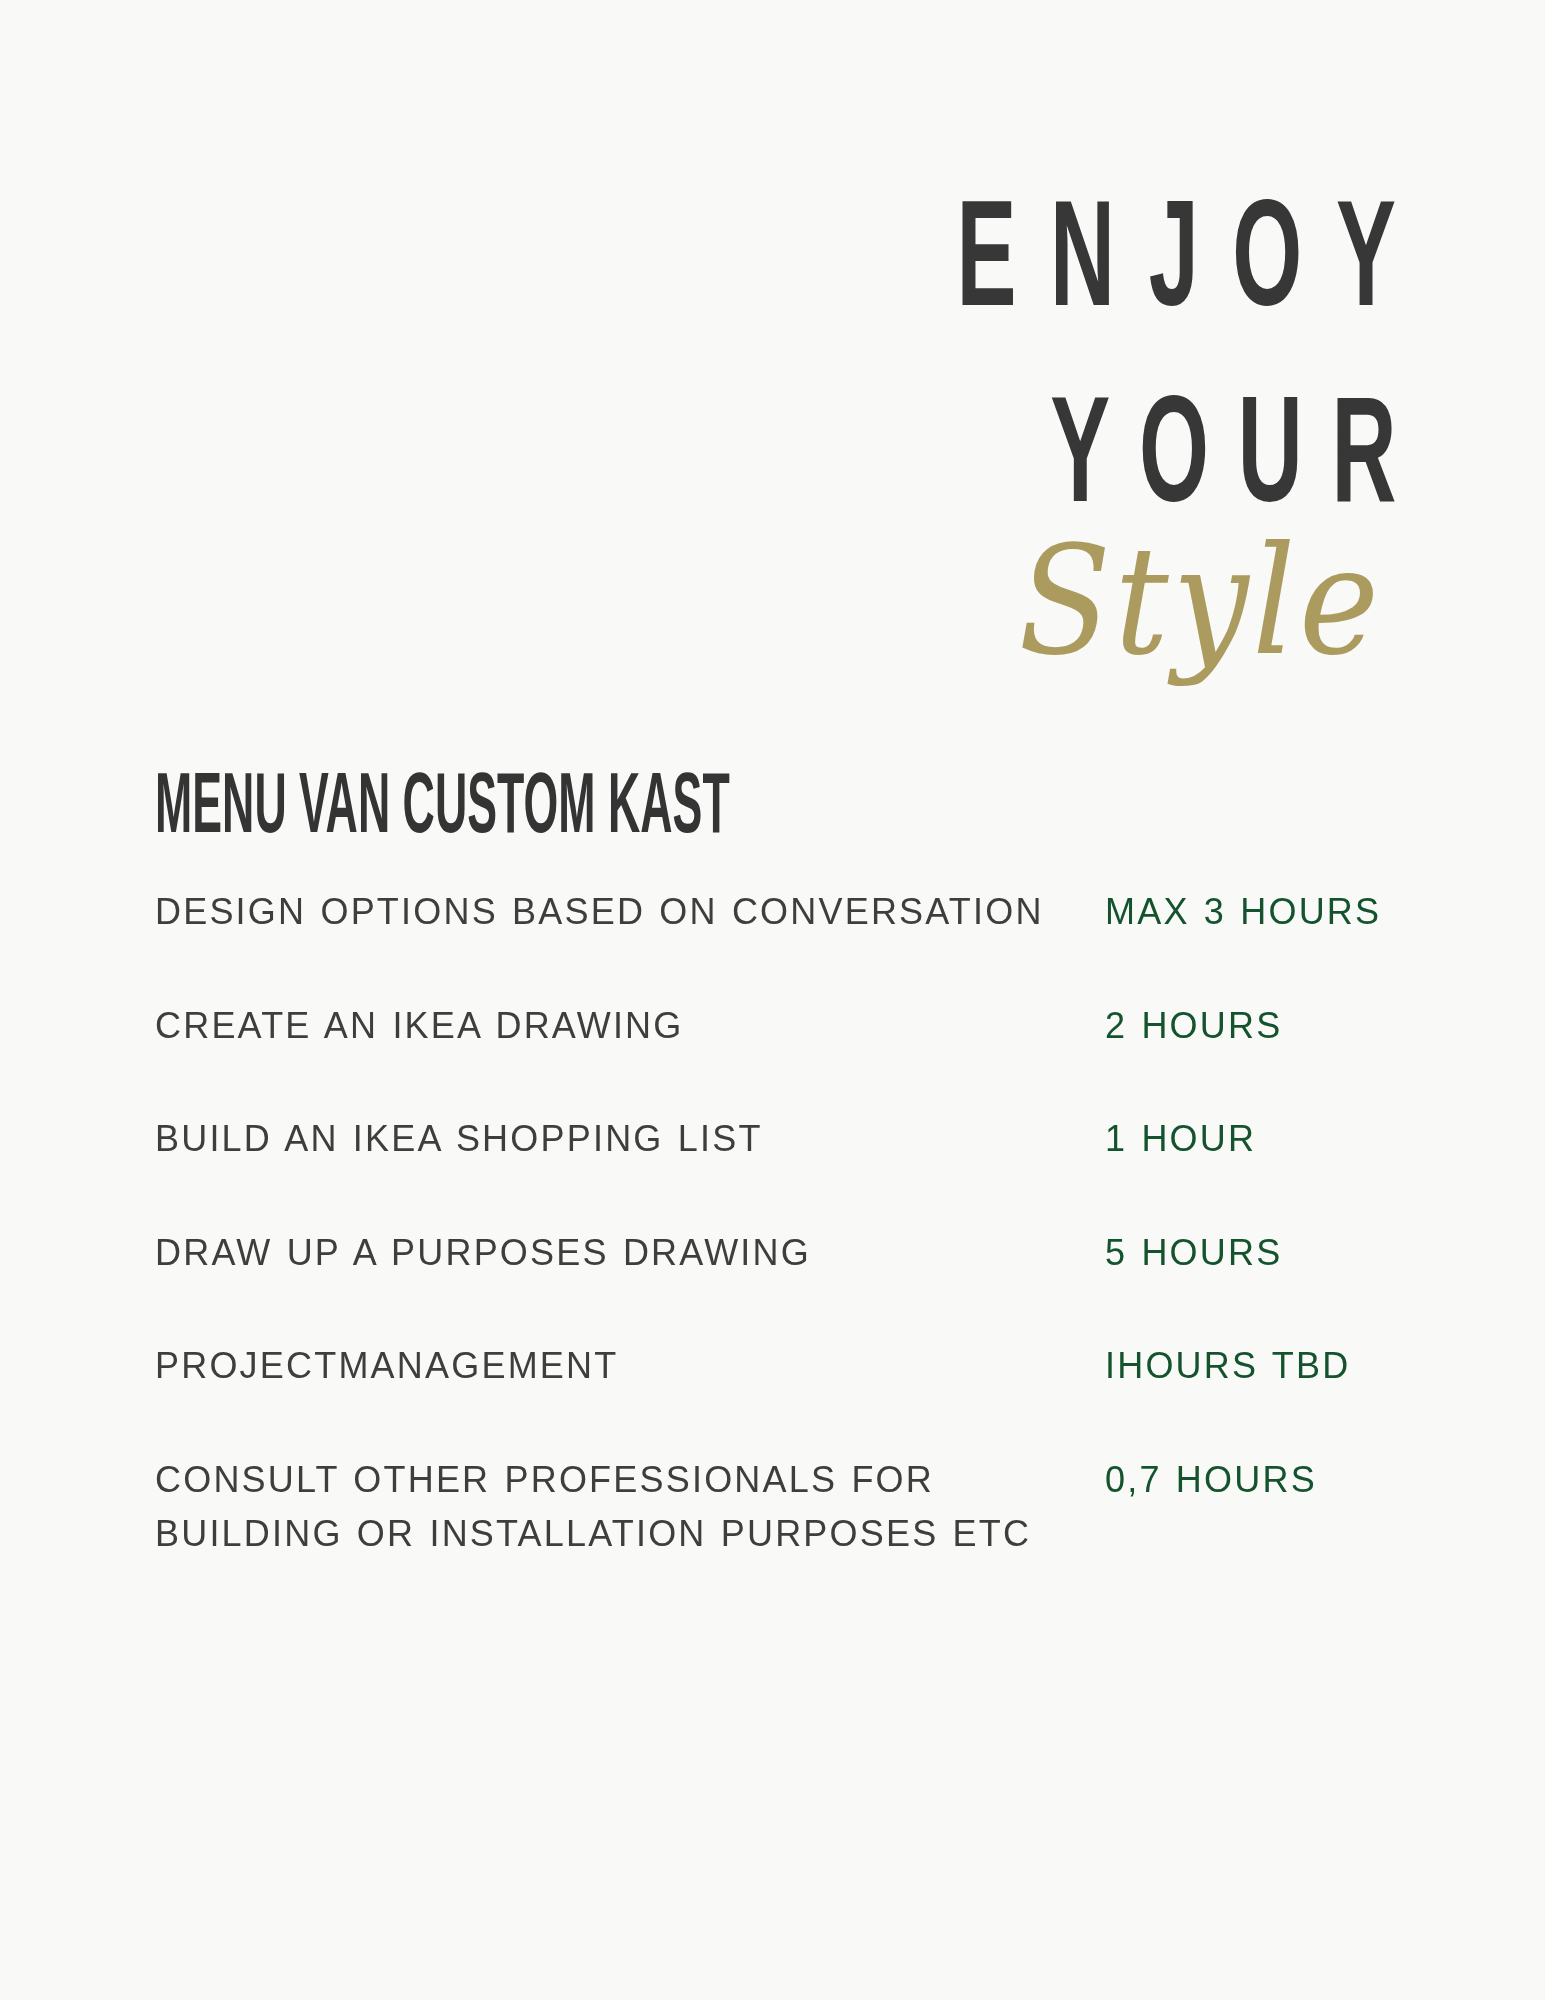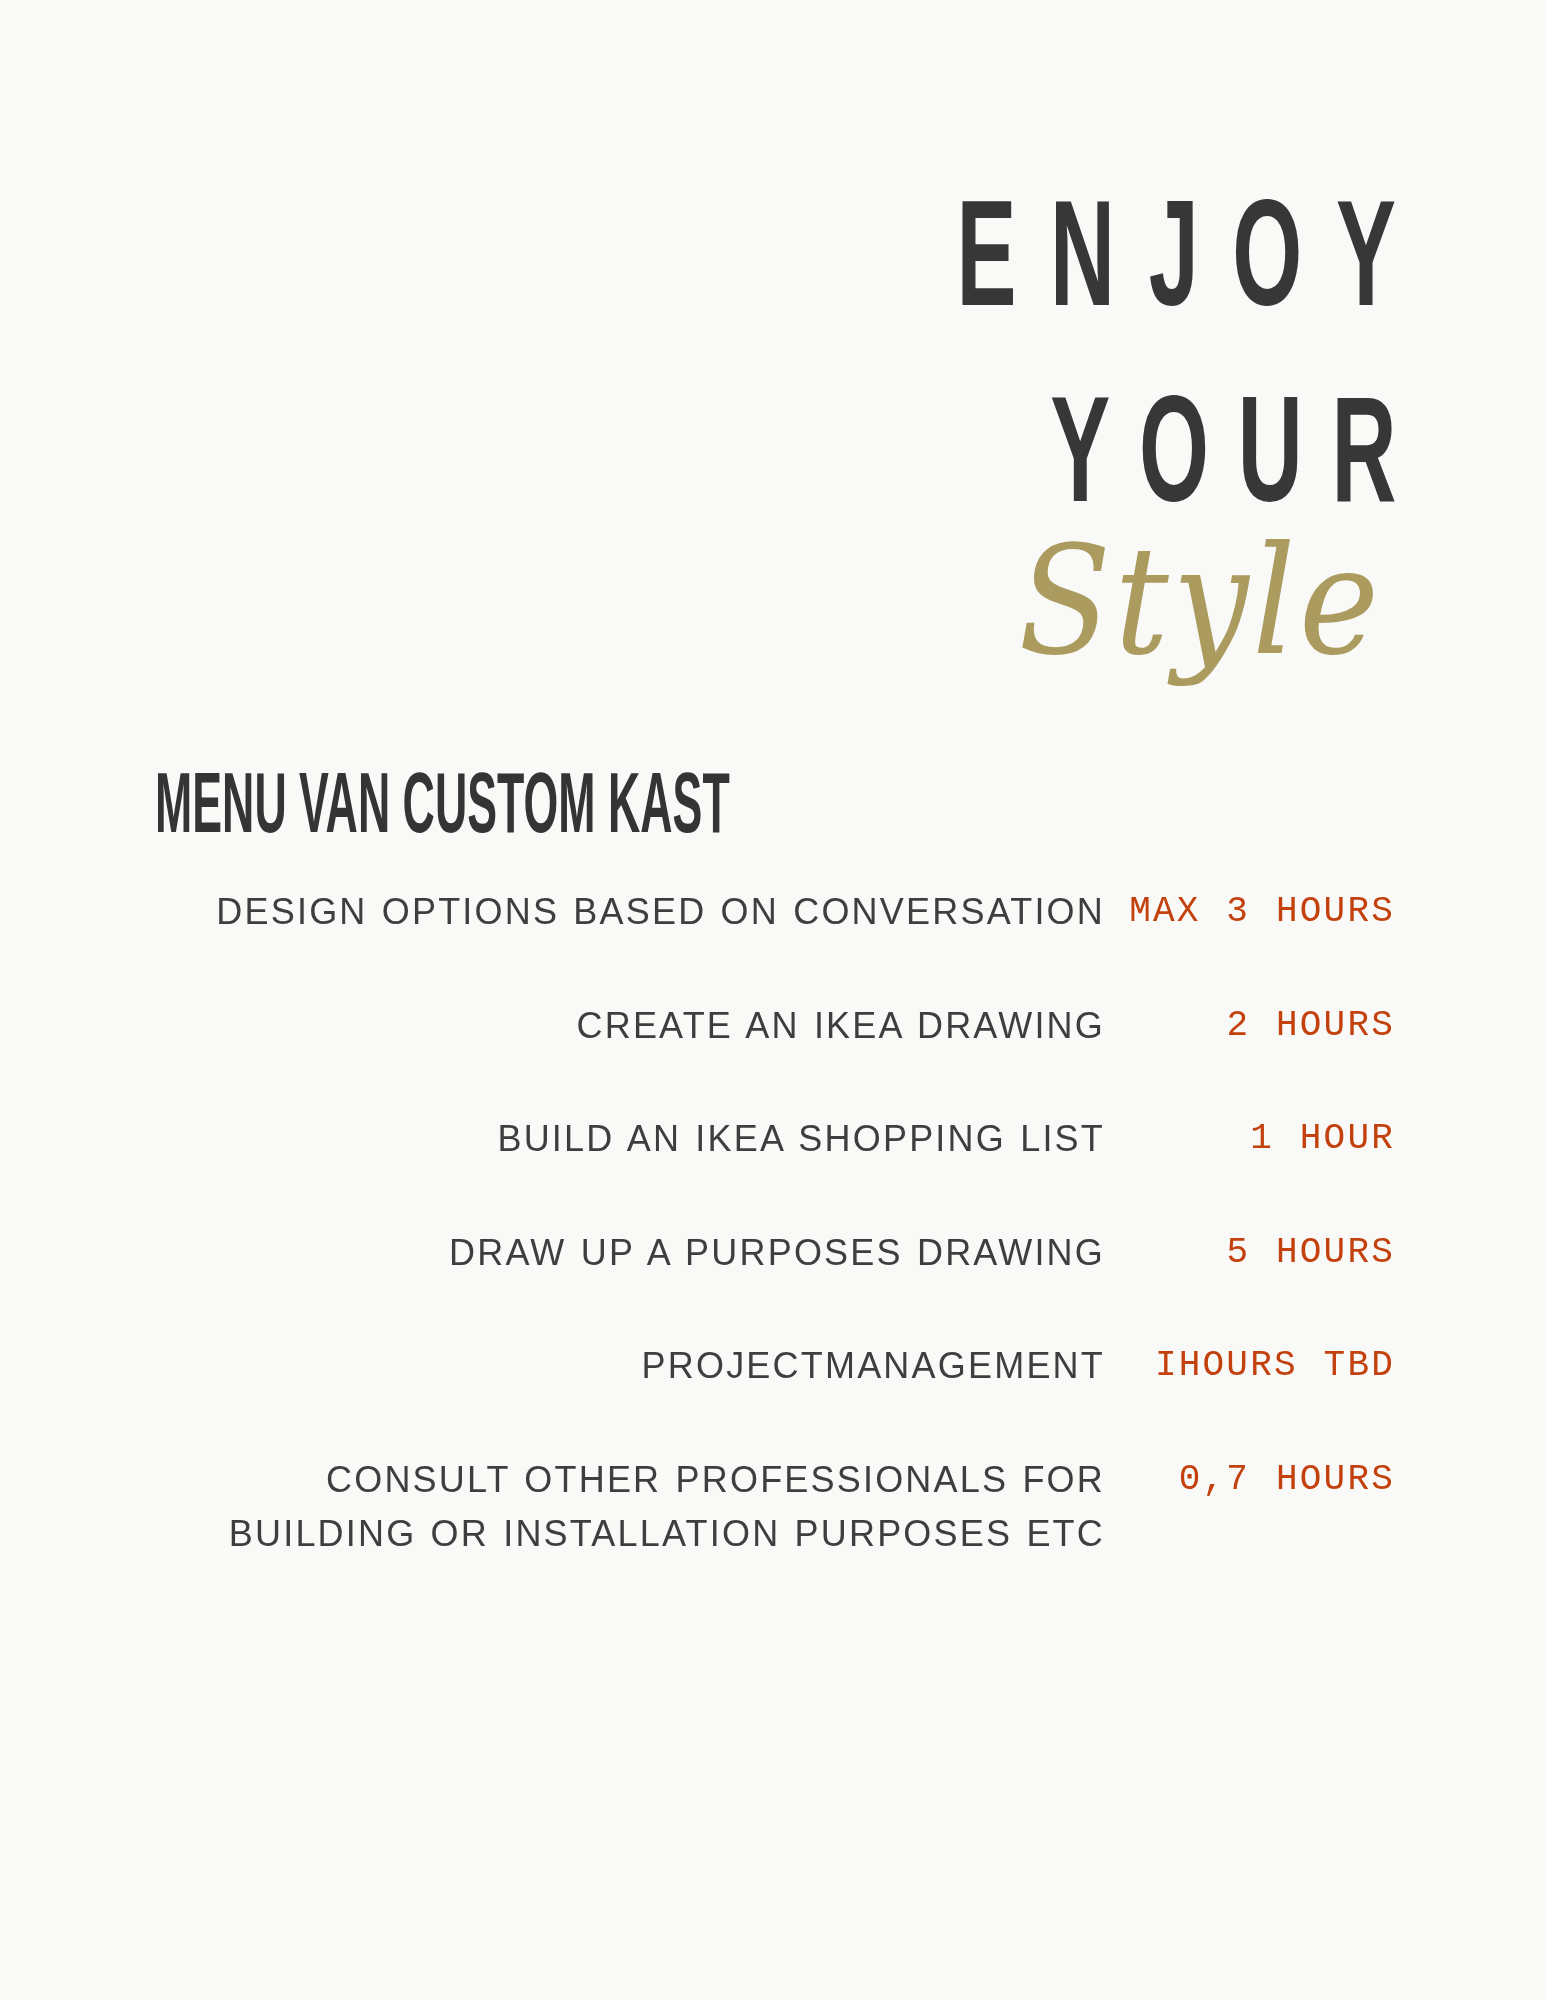--- a/index.html
+++ b/index.html
@@ -73,42 +73,40 @@
   .rows {
     position: absolute;
     left: 155px;
     top: 885px;
     width: 1240px;
   }
   .row {
     display: flex;
     align-items: flex-start;
     margin-bottom: 59.5px;
-    text-align: right;
   }
   .row-label {
     width: 950px;
     font-size: 36px;
     font-weight: 400;
     line-height: 54px;
     letter-spacing: 2.2px;
     word-spacing: 2px;
     color: #3E3E3E;
     white-space: pre-line;
   }
   .row-value {
     flex: 1;
     font-size: 36px;
     font-weight: 400;
     line-height: 54px;
     letter-spacing: 2.2px;
     word-spacing: 2px;
-    color: #c2410c;
+    color: #14532d;
     white-space: nowrap;
-    font-family: Liberation Mono, monospace;
   }
 </style>
 </head>
 <body>
 
 <div class="page">
 
   <header>
     <div class="title-line enjoy">ENJOY</div>
     <div class="title-line your">YOUR</div>

